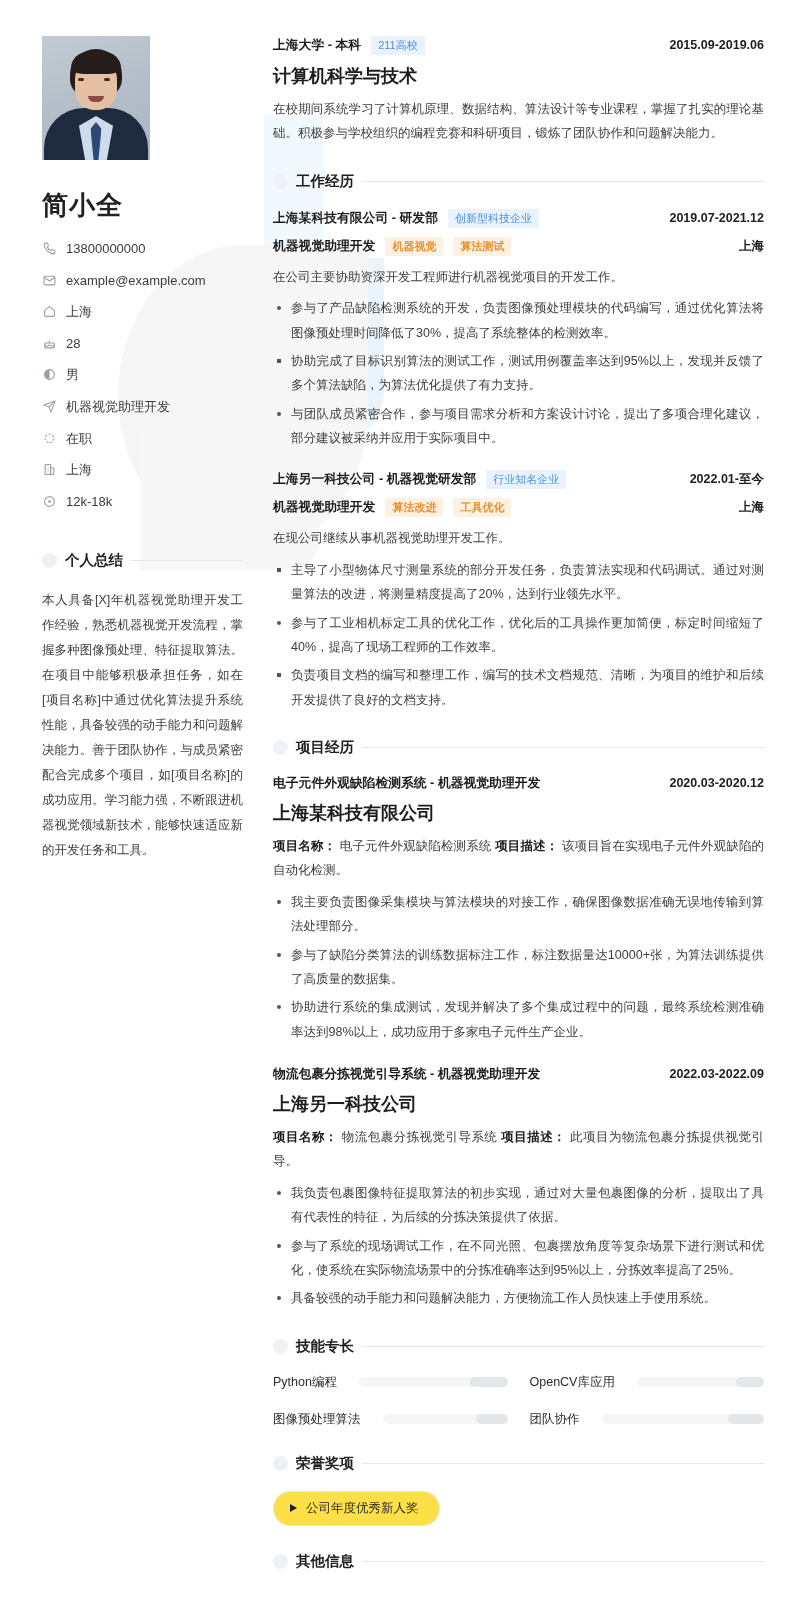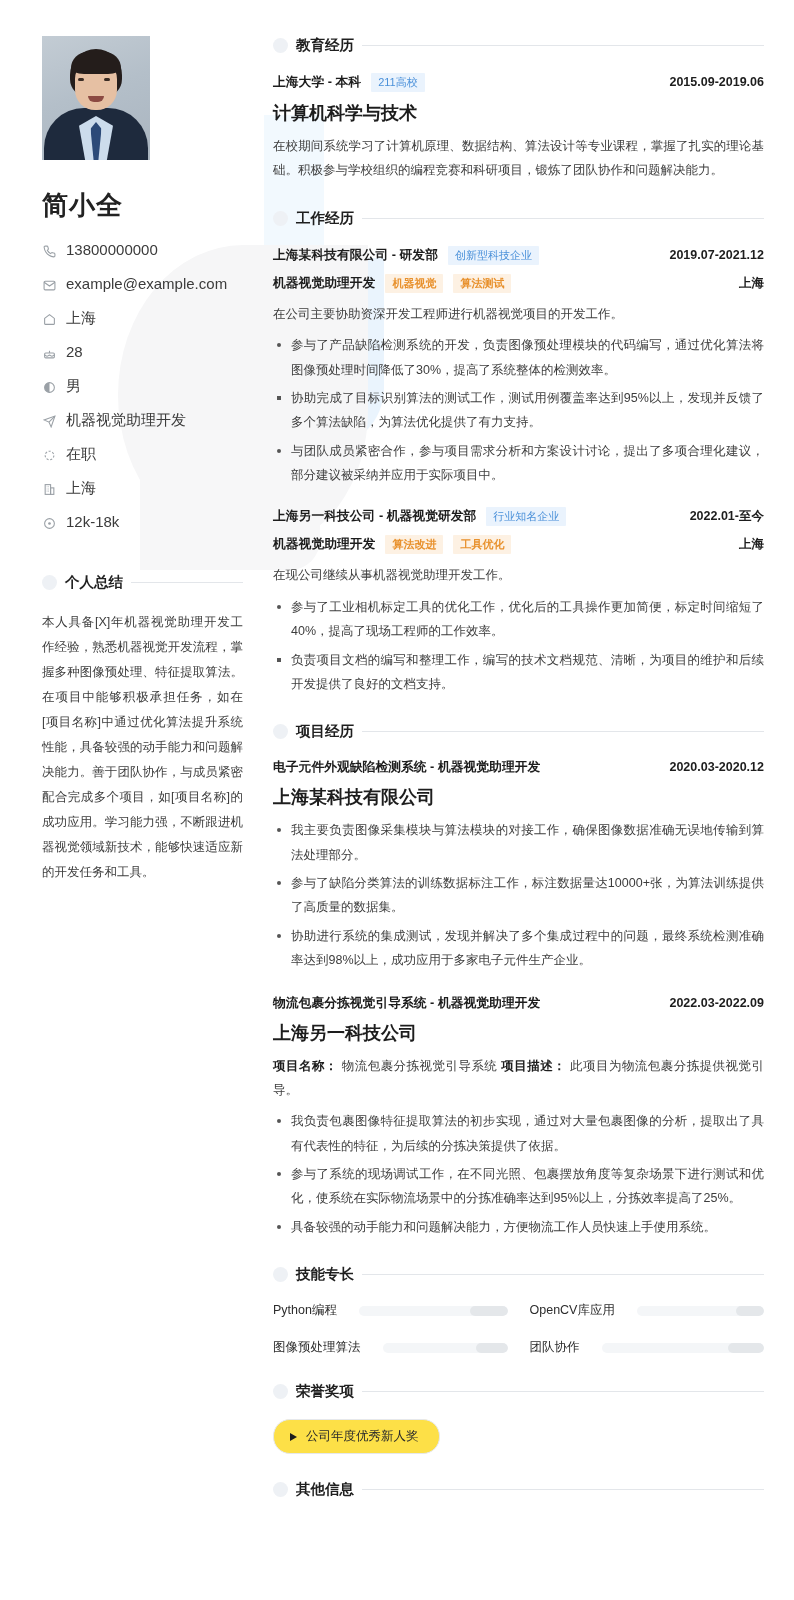--- a/index.html
+++ b/index.html
@@ -94,22 +94,22 @@
     width: 11px; height: 38px; background: #2c4a78;
     clip-path: polygon(50% 0, 100% 18%, 72% 100%, 28% 100%, 0 18%);
   }
 
   .name {
     font-size: 26px; font-weight: bold; color: #222; letter-spacing: 1px;
     margin-bottom: 18px;
   }
   .contact-list { list-style: none; }
   .contact-item {
-    display: flex; align-items: flex-end;
-    font-size: 15px; color: #3b3b3b;
+    display: flex; align-items: flex-start;
+    font-size: 13px; color: #3b3b3b;
     margin-bottom: 16px; line-height: 1.2;
   }
   .contact-item .ic {
     width: 15px; height: 15px; margin-right: 9px; flex: 0 0 15px;
     display: flex; align-items: center; justify-content: center;
     color: #9aa0a6;
   }
   .contact-item .ic svg { display: block; }
 
   .section-left { margin-top: 42px; }
@@ -320,25 +320,20 @@
         <span class="sec-rule"></span>
       </div>
       <p class="summary-text">本人具备[X]年机器视觉助理开发工作经验，熟悉机器视觉开发流程，掌握多种图像预处理、特征提取算法。在项目中能够积极承担任务，如在[项目名称]中通过优化算法提升系统性能，具备较强的动手能力和问题解决能力。善于团队协作，与成员紧密配合完成多个项目，如[项目名称]的成功应用。学习能力强，不断跟进机器视觉领域新技术，能够快速适应新的开发任务和工具。</p>
     </section>
 
   </aside>
 
   <main class="right-col">
 
     <section class="block">
-      <div class="sec-head">
-        <span class="sec-dot"></span>
-        <span class="sec-title">教育经历</span>
-        <span class="sec-rule"></span>
-      </div>
 
       <div>
         <div class="row-line">
           <span class="row-main">上海大学 - 本科</span>
           <span class="tag tag-blue">211高校</span>
           <span class="row-right">2015.09-2019.06</span>
         </div>
         <div class="sub-line">计算机科学与技术</div>
         <p class="para">在校期间系统学习了计算机原理、数据结构、算法设计等专业课程，掌握了扎实的理论基础。积极参与学校组织的编程竞赛和科研项目，锻炼了团队协作和问题解决能力。</p>
       </div>
@@ -378,39 +373,46 @@
           <span class="row-right">2022.01-至今</span>
         </div>
         <div class="row-line">
           <span class="row-main">机器视觉助理开发</span>
           <span class="tag tag-orange">算法改进</span>
           <span class="tag tag-orange">工具优化</span>
           <span class="row-right">上海</span>
         </div>
         <p class="para">在现公司继续从事机器视觉助理开发工作。</p>
         <ul class="bullets">
+          <li class="sq">主导了小型物体尺寸测量系统的部分开发任务，负责算法实现和代码调试。通过对测量算法的改进，将测量精度提高了20%，达到行业领先水平。</li>
           <li>参与了工业相机标定工具的优化工作，优化后的工具操作更加简便，标定时间缩短了40%，提高了现场工程师的工作效率。</li>
           <li class="sq">负责项目文档的编写和整理工作，编写的技术文档规范、清晰，为项目的维护和后续开发提供了良好的文档支持。</li>
         </ul>
       </div>
     </section>
 
     <section class="block">
       <div class="sec-head">
         <span class="sec-dot"></span>
         <span class="sec-title">项目经历</span>
         <span class="sec-rule"></span>
       </div>
 
       <div style="margin-bottom:22px;">
         <div class="row-line">
           <span class="row-main">电子元件外观缺陷检测系统 - 机器视觉助理开发</span>
           <span class="row-right">2020.03-2020.12</span>
         </div>
         <div class="sub-line">上海某科技有限公司</div>
+        <p class="para proj-desc">
+          <b>项目名称：</b>
+          <span>电子元件外观缺陷检测系统</span>
+          <b>项目描述：</b>
+          <span>该项目旨在实现电子元件外观缺陷的自动化检测。</span>
+        </p>
         <ul class="bullets">
           <li>我主要负责图像采集模块与算法模块的对接工作，确保图像数据准确无误地传输到算法处理部分。</li>
           <li>参与了缺陷分类算法的训练数据标注工作，标注数据量达10000+张，为算法训练提供了高质量的数据集。</li>
           <li>协助进行系统的集成测试，发现并解决了多个集成过程中的问题，最终系统检测准确率达到98%以上，成功应用于多家电子元件生产企业。</li>
         </ul>
       </div>
 
       <div>
         <div class="row-line">
           <span class="row-main">物流包裹分拣视觉引导系统 - 机器视觉助理开发</span>

